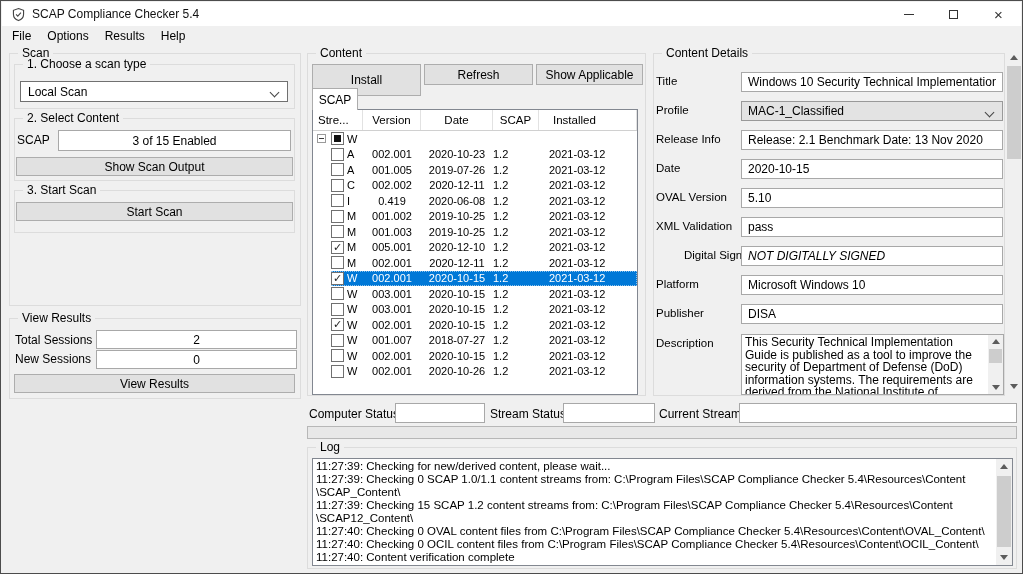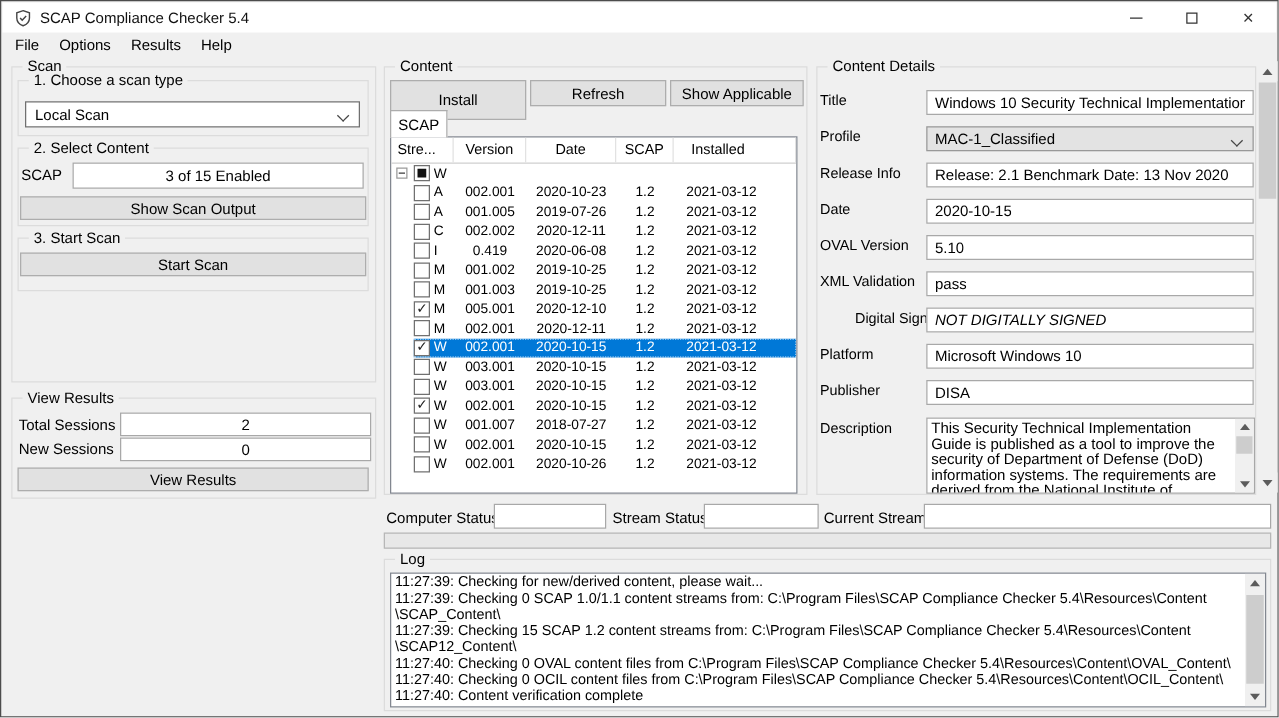--- a/index.html
+++ b/index.html
@@ -46,21 +46,21 @@
   .th-version { width:58px; } .th-date { width:72px; } .th-scap { width:46px; }
   .th-installed { flex:1; justify-content:flex-start; padding-left:14px; }
   .trow { display:flex; align-items:center; height:15.5px; font-size:11px; }
   .indent { width:18px; flex:none; }
   .rowbody { display:flex; align-items:center; flex:1; height:100%; }
   .trow.selected .rowbody { background:var(--sel,#0078d7); color:#fff; outline:1px dotted rgba(255,255,255,.55); outline-offset:-1px; }
   .cell { overflow:hidden; white-space:nowrap; flex:none; }
   .c-stream { width:16px; margin-left:3px; }
   .c-version { width:58px; text-align:center; }
   .c-date { width:72px; text-align:center; }
-  .c-scap { width:46px; text-align:center; }
+  .c-scap { width:46px; }
   .c-installed { width:97px; padding-left:10px; }
   .cb { width:13px; height:13px; border:1px solid #707070; background:#fff; position:relative; flex:none; }
   .cb.checked::after { content:"\2713"; position:absolute; left:1px; top:-1px; font-size:11px; line-height:13px; color:#222; }
   .cb.indet::after { content:""; position:absolute; inset:2px; background:#111; }
   .expander { width:9px; height:9px; border:1px solid #9a9a9a; background:#fff; position:relative; flex:none; margin:0 5px 0 4px; }
   .expander::after { content:""; position:absolute; left:1px; right:1px; top:3px; height:1px; background:#3c3c3c; }
 
   
   .dlabel { position:absolute; left:655px; font-size:11.5px; white-space:nowrap; }
   .dfield { position:absolute; left:740px; width:262px; height:20px; background:#fff; border:1px solid #a8a8a8; display:flex; align-items:center; padding:0 6px; font-size:12px; overflow:hidden; white-space:nowrap; }

